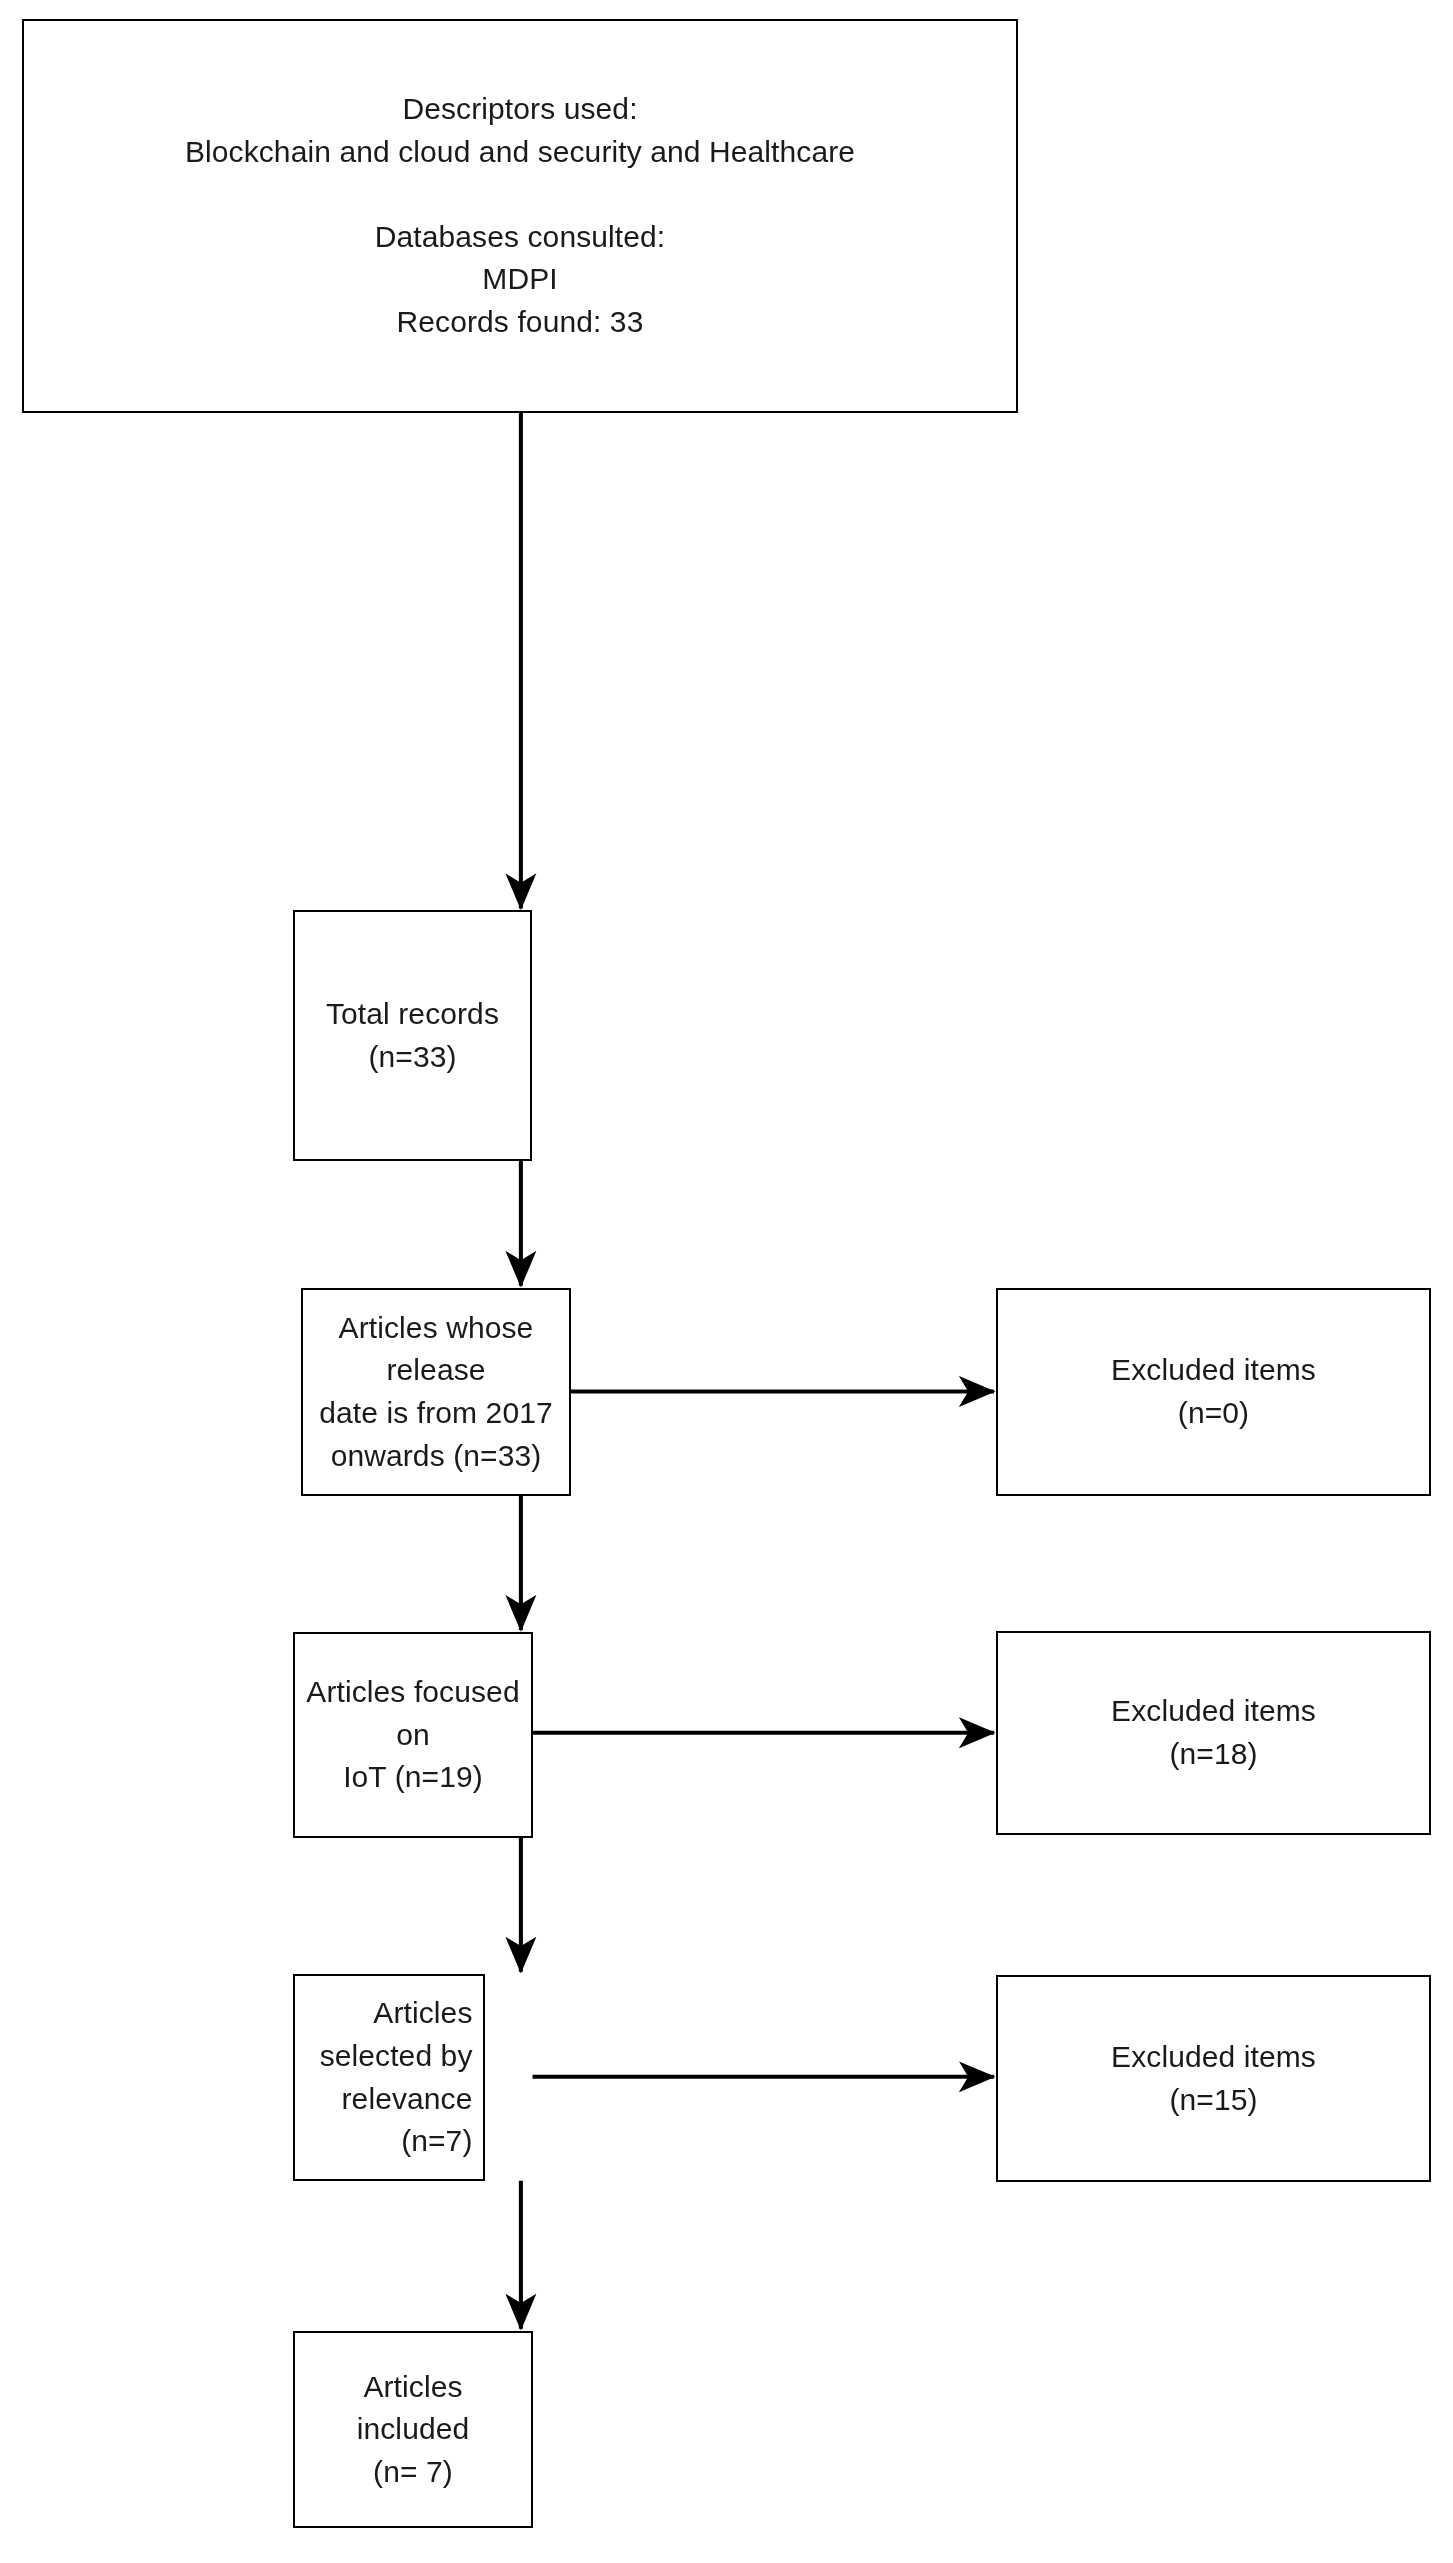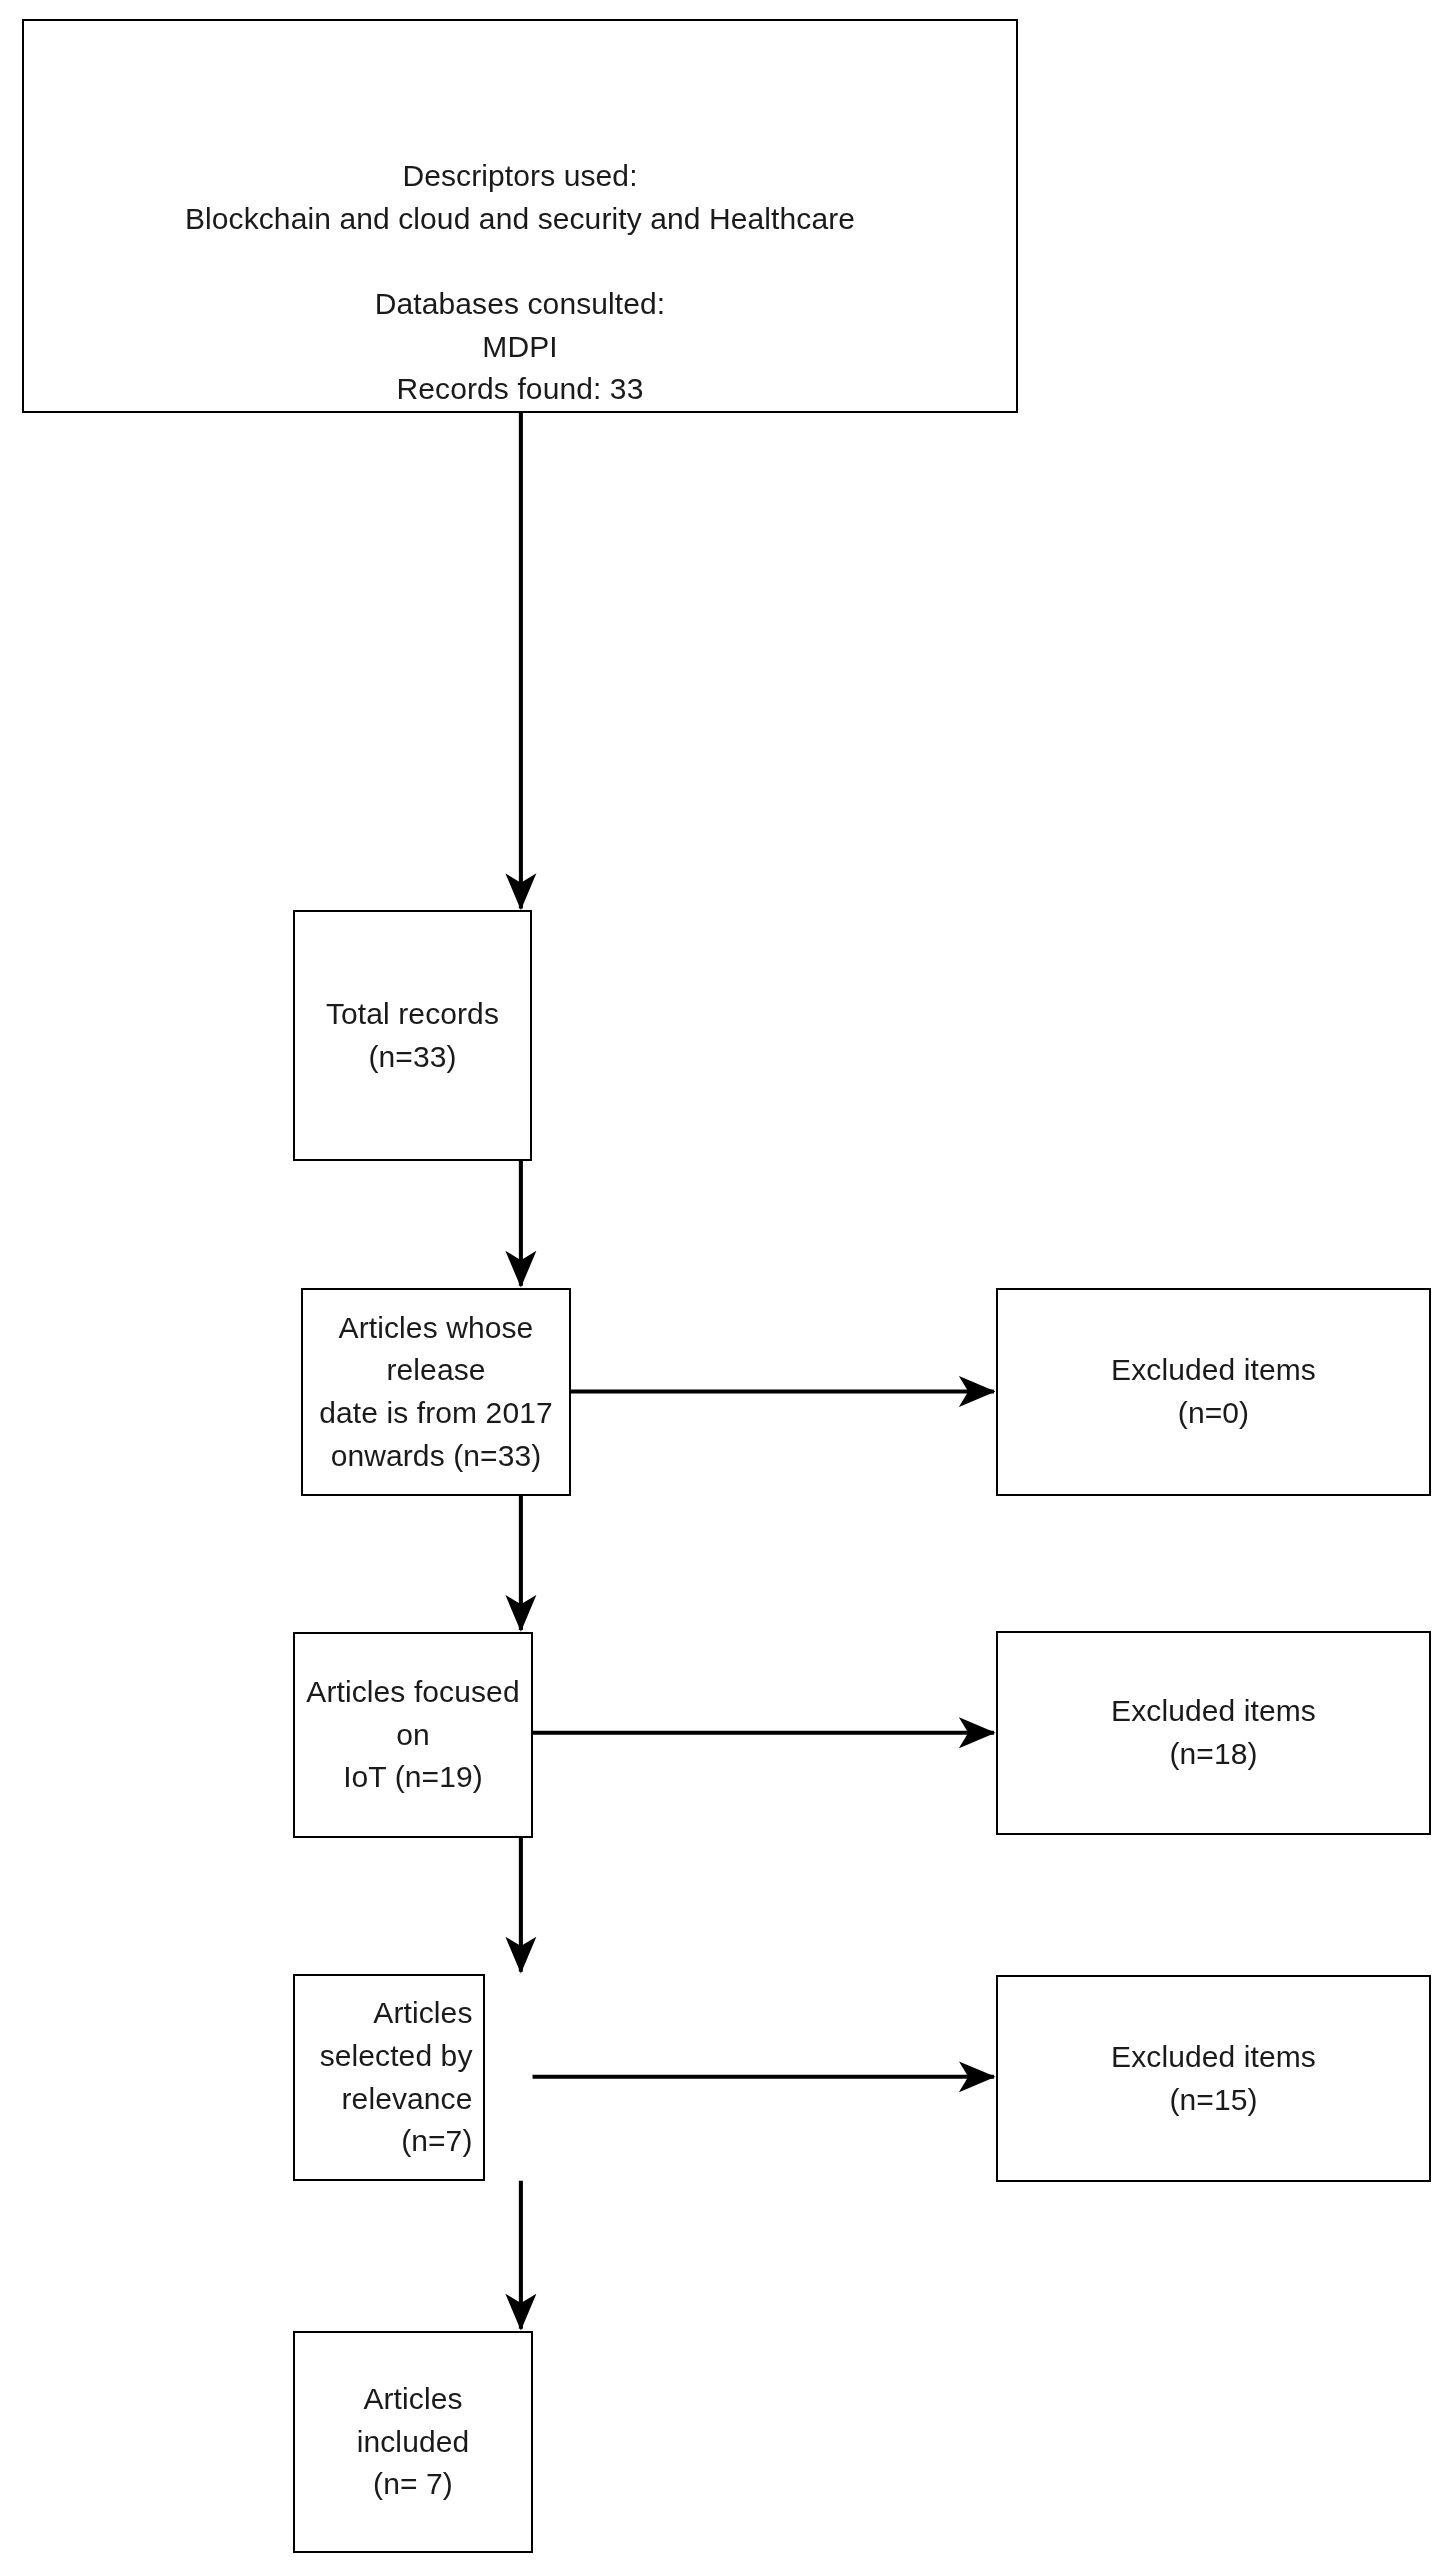--- a/index.html
+++ b/index.html
@@ -29,26 +29,26 @@
   }
   .box-text {
     font-size: 30px;
     line-height: 1.42;
     color: #1a1a1a;
     white-space: pre-line;
     padding: 0 10.5px;
     letter-spacing: 0.1px;
   }
   
-  #box-search   { left: 22px;   top: 18.7px;   width: 996px; height: 394px; align-items: flex-end; }
+  #box-search   { left: 22px;   top: 18.7px;   width: 996px; height: 394px; }
   #box-total    { left: 293px;  top: 910px; width: 239px;  height: 251px; }
   #box-year     { left: 277px;  top: 1288px; width: 270px;  height: 208px; margin-left: 24px; }
   #box-iot      { left: 293px;  top: 1632px; width: 240px;  height: 206px; }
   #box-relev    { left: 293px;  top: 1974px; width: 192px;  height: 207px; text-align: right; }
-  #box-included { left: 293px;  top: 2331px; width: 240px;  height: 222px; }
+  #box-included { left: 293px;  top: 2331px; width: 240px;  height: 197px; }
   #box-excl-0   { left: 996px; top: 1288px; width: 435px;  height: 208px; }
   #box-excl-18  { left: 996px; top: 1631px; width: 435px;  height: 204px; }
   #box-excl-15  { left: 996px; top: 1975px; width: 435px;  height: 207px; }
 
   
   #connectors {
     position: absolute;
     left: 0;
     top: 0;
     width: 1453px;

